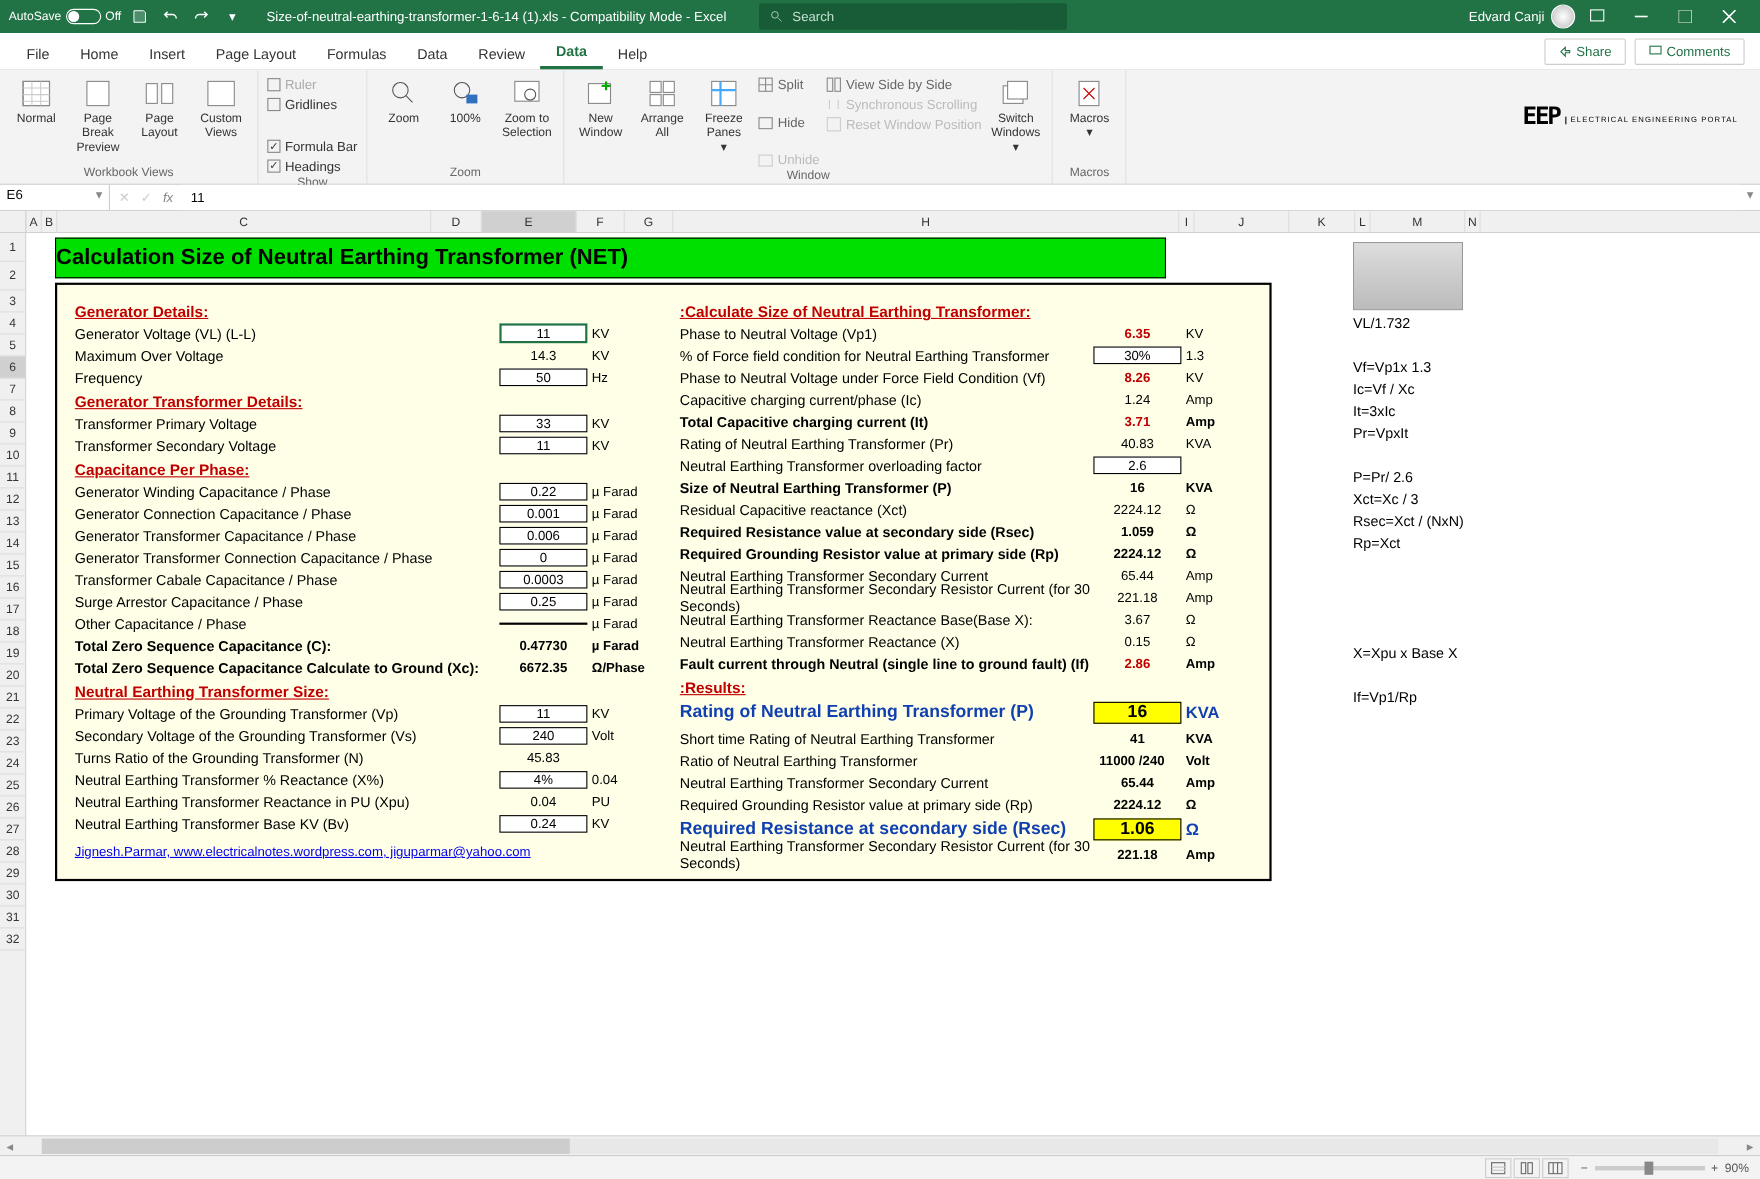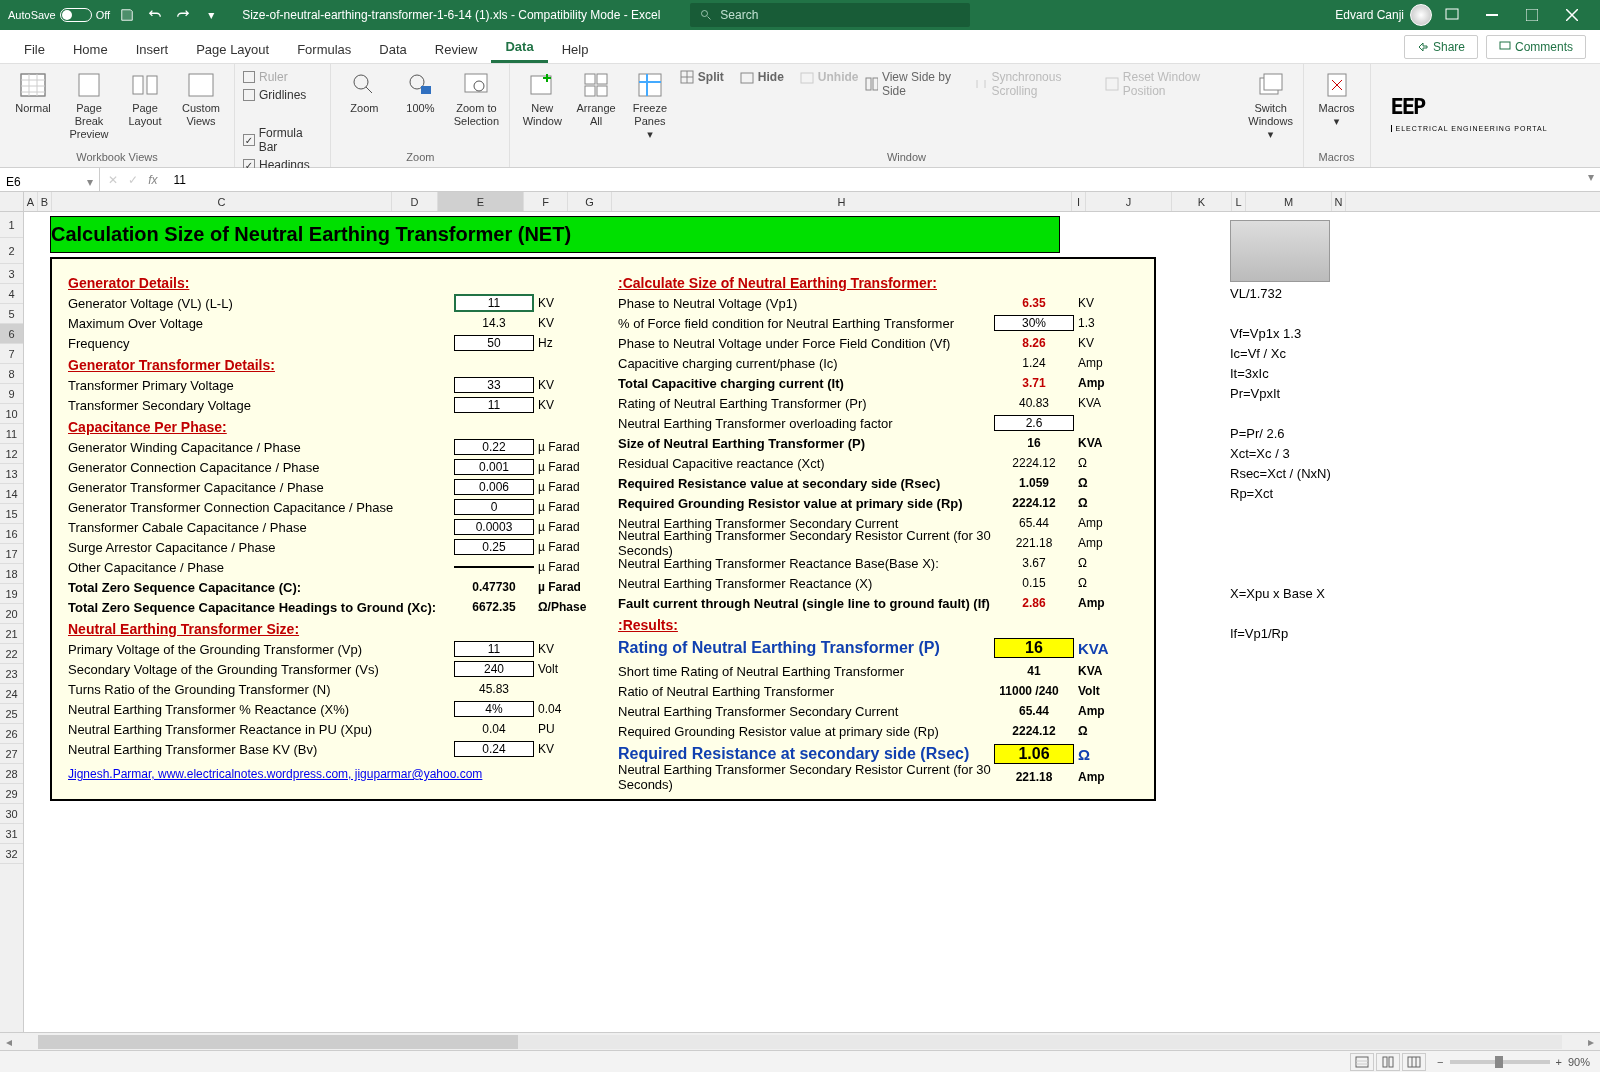--- a/index.html
+++ b/index.html
@@ -36,21 +36,21 @@
 .bigbtn svg, .bigbtn .ico { margin-bottom: 4px; }
 .chkrow { display: flex; align-items: center; gap: 4px; font-size: 12px; color: #333; padding: 2px 0; }
 .chkrow.disabled { color: #aaa; }
 .chk { width: 12px; height: 12px; border: 1px solid #888; display: inline-flex; align-items: center; justify-content: center; font-size: 10px; }
 .smallrow { display: flex; align-items: center; gap: 4px; font-size: 12px; color: #666; padding: 2px 0; cursor: pointer; }
 .smallrow.dis { color: #bbb; }
 .ribbon .logo { margin-left: auto; padding: 30px 20px 0; font-size: 14px; font-weight: bold; letter-spacing: 1px; }
 
 
 .formulabar { height: 24px; border-bottom: 1px solid #ccc; display: flex; align-items: stretch; }
-.namebox { width: 100px; border-right: 1px solid #ccc; padding: 2px 6px; font-size: 12px; display: flex; align-items: flex-end; justify-content: space-between; }
+.namebox { width: 100px; border-right: 1px solid #ccc; padding: 2px 6px; font-size: 12px; display: flex; align-items: flex-start; justify-content: space-between; }
 .fx-btns { display: flex; align-items: center; padding: 0 8px; color: #888; gap: 10px; }
 .fx-input { flex: 1; padding: 2px 8px; font-size: 12px; border: none; }
 
 
 .colheaders { height: 20px; background: #f0f0f0; display: flex; border-bottom: 1px solid #ccc; font-size: 11px; color: #333; }
 .selall { width: 24px; border-right: 1px solid #ccc; }
 .ch { border-right: 1px solid #ddd; text-align: center; line-height: 20px; }
 .ch.sel { background: #d0d0d0; }
 
 
@@ -284,42 +284,42 @@
             <rect x="14" y="2" width="10" height="10" fill="#fff" stroke="#888"></rect>
             <rect x="2" y="14" width="10" height="10" fill="#fff" stroke="#888"></rect>
             <rect x="14" y="14" width="10" height="10" fill="#fff" stroke="#888"></rect>
           </svg>
           <span>Arrange All</span>
         </div>
       <div class="bigbtn"><svg width="26" height="26">
             <rect x="2" y="2" width="22" height="22" fill="#fff" stroke="#888"></rect>
             <path stroke="#4af" stroke-width="2" d="M2 10h22M10 2v22"></path>
           </svg><span>Freeze Panes</span> ▾</div>
-      <div style="display:flex;flex-direction:row;gap:16px;font-weight:bold;">
+      <div style="display:flex;flex-direction:column;gap:16px;">
         <div class="smallrow">
             <svg width="14" height="14">
               <rect x="1" y="1" width="12" height="12" fill="none" stroke="#888"></rect>
               <path stroke="#888" d="M7 1v12M1 7h12"></path>
             </svg>
             <span>Split</span>
           </div>
         <div class="smallrow">
             <svg width="14" height="14">
               <rect x="1" y="3" width="12" height="10" fill="none" stroke="#888"></rect>
             </svg>
             <span>Hide</span>
           </div>
         <div class="smallrow dis">
             <svg width="14" height="14">
               <rect x="1" y="3" width="12" height="10" fill="none" stroke="#ccc"></rect>
             </svg>
             <span>Unhide</span>
           </div>
       </div>
-      <div style="display:flex;flex-direction:row;gap:0;">
+      <div style="display:flex;flex-direction:column;gap:0;">
         <div class="smallrow">
             <svg width="14" height="14">
               <rect x="1" y="1" width="5" height="12" fill="none" stroke="#888"></rect>
               <rect x="8" y="1" width="5" height="12" fill="none" stroke="#888"></rect>
             </svg>
             <span>View Side by Side</span>
           </div>
         <div class="smallrow dis">
             <svg width="14" height="14">
               <path fill="none" stroke="#ccc" d="M3 3v8M11 3v8"></path>
@@ -489,21 +489,21 @@
               <span class="lbl">Other Capacitance / Phase</span>
               <span class="val"></span>
               <span class="unit">µ Farad</span>
             </div>
           <div class="row bold">
               <span class="lbl">Total Zero Sequence Capacitance (C):</span>
               <span class="val noborder">0.47730</span>
               <span class="unit">µ Farad</span>
             </div>
           <div class="row bold">
-              <span class="lbl">Total Zero Sequence Capacitance Headings to Ground (Xc):</span>
+              <span class="lbl">Total Zero Sequence Capacitance Calculate to Ground (Xc):</span>
               <span class="val noborder">6672.35</span>
               <span class="unit">Ω/Phase</span>
             </div>
           <div class="section-h">Neutral Earthing Transformer Size:</div>
           <div class="row">
               <span class="lbl">Primary Voltage of the Grounding Transformer (Vp)</span>
               <span class="val">11</span>
               <span class="unit">KV</span>
             </div>
           <div class="row">

